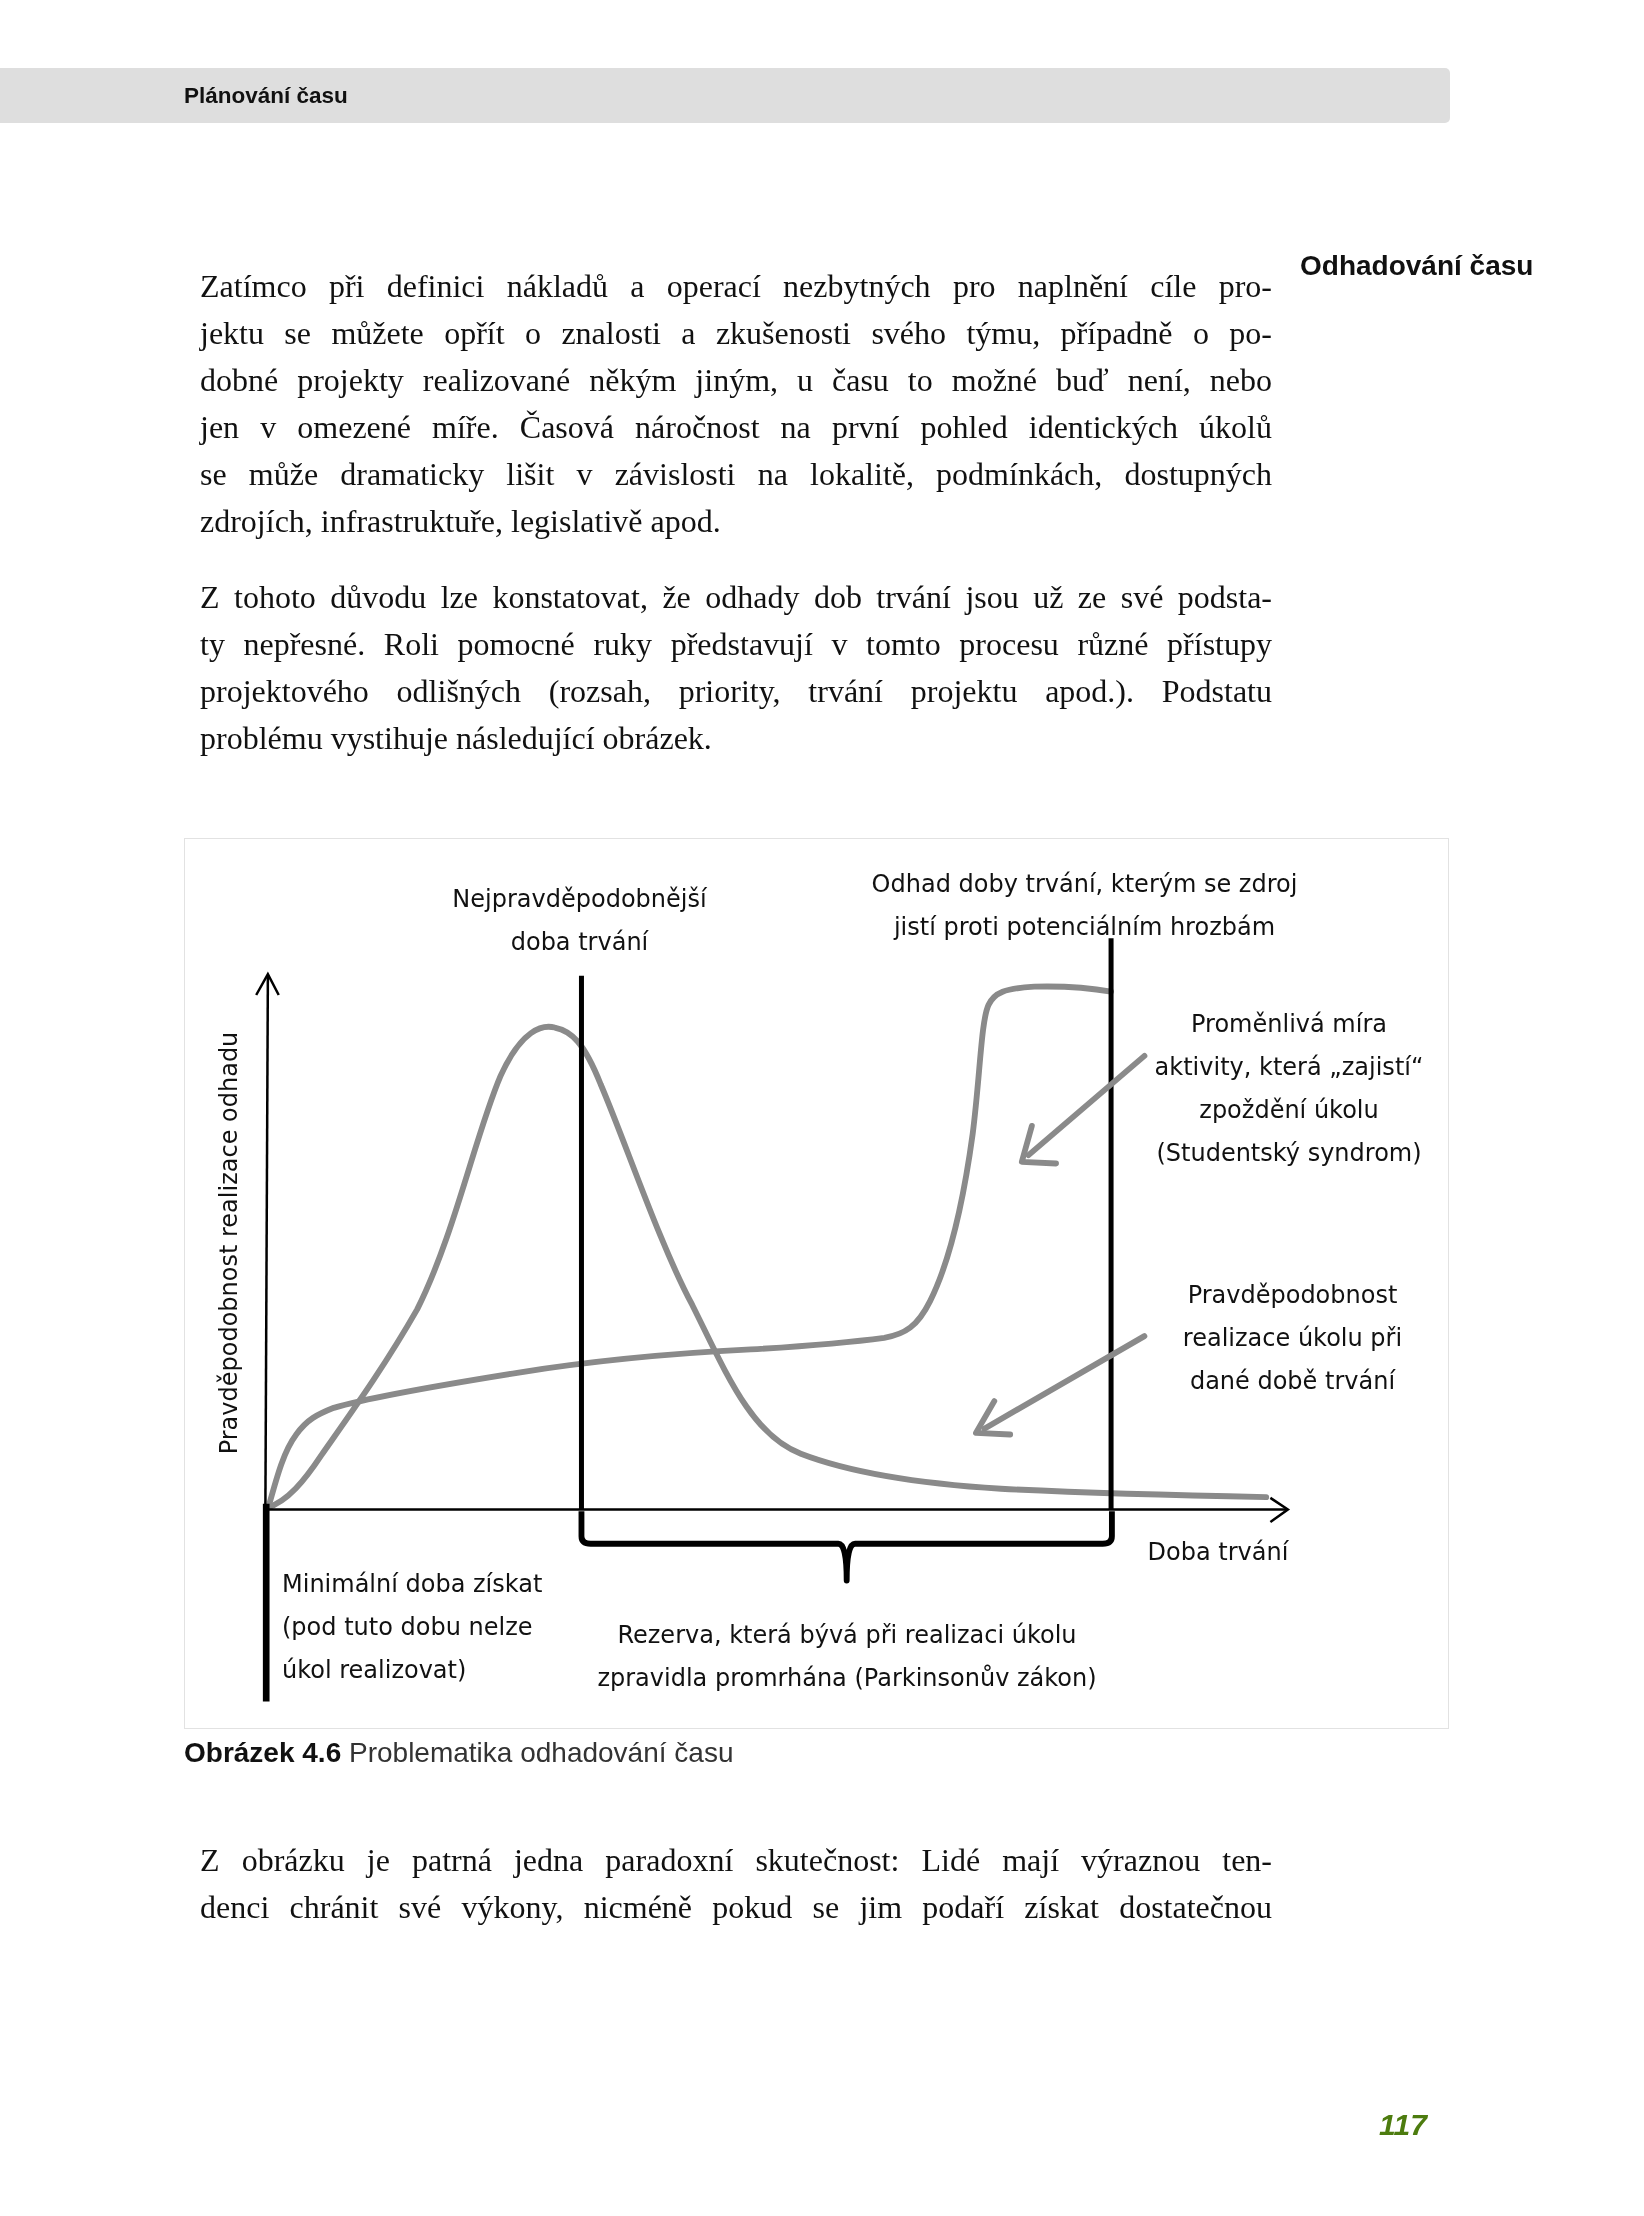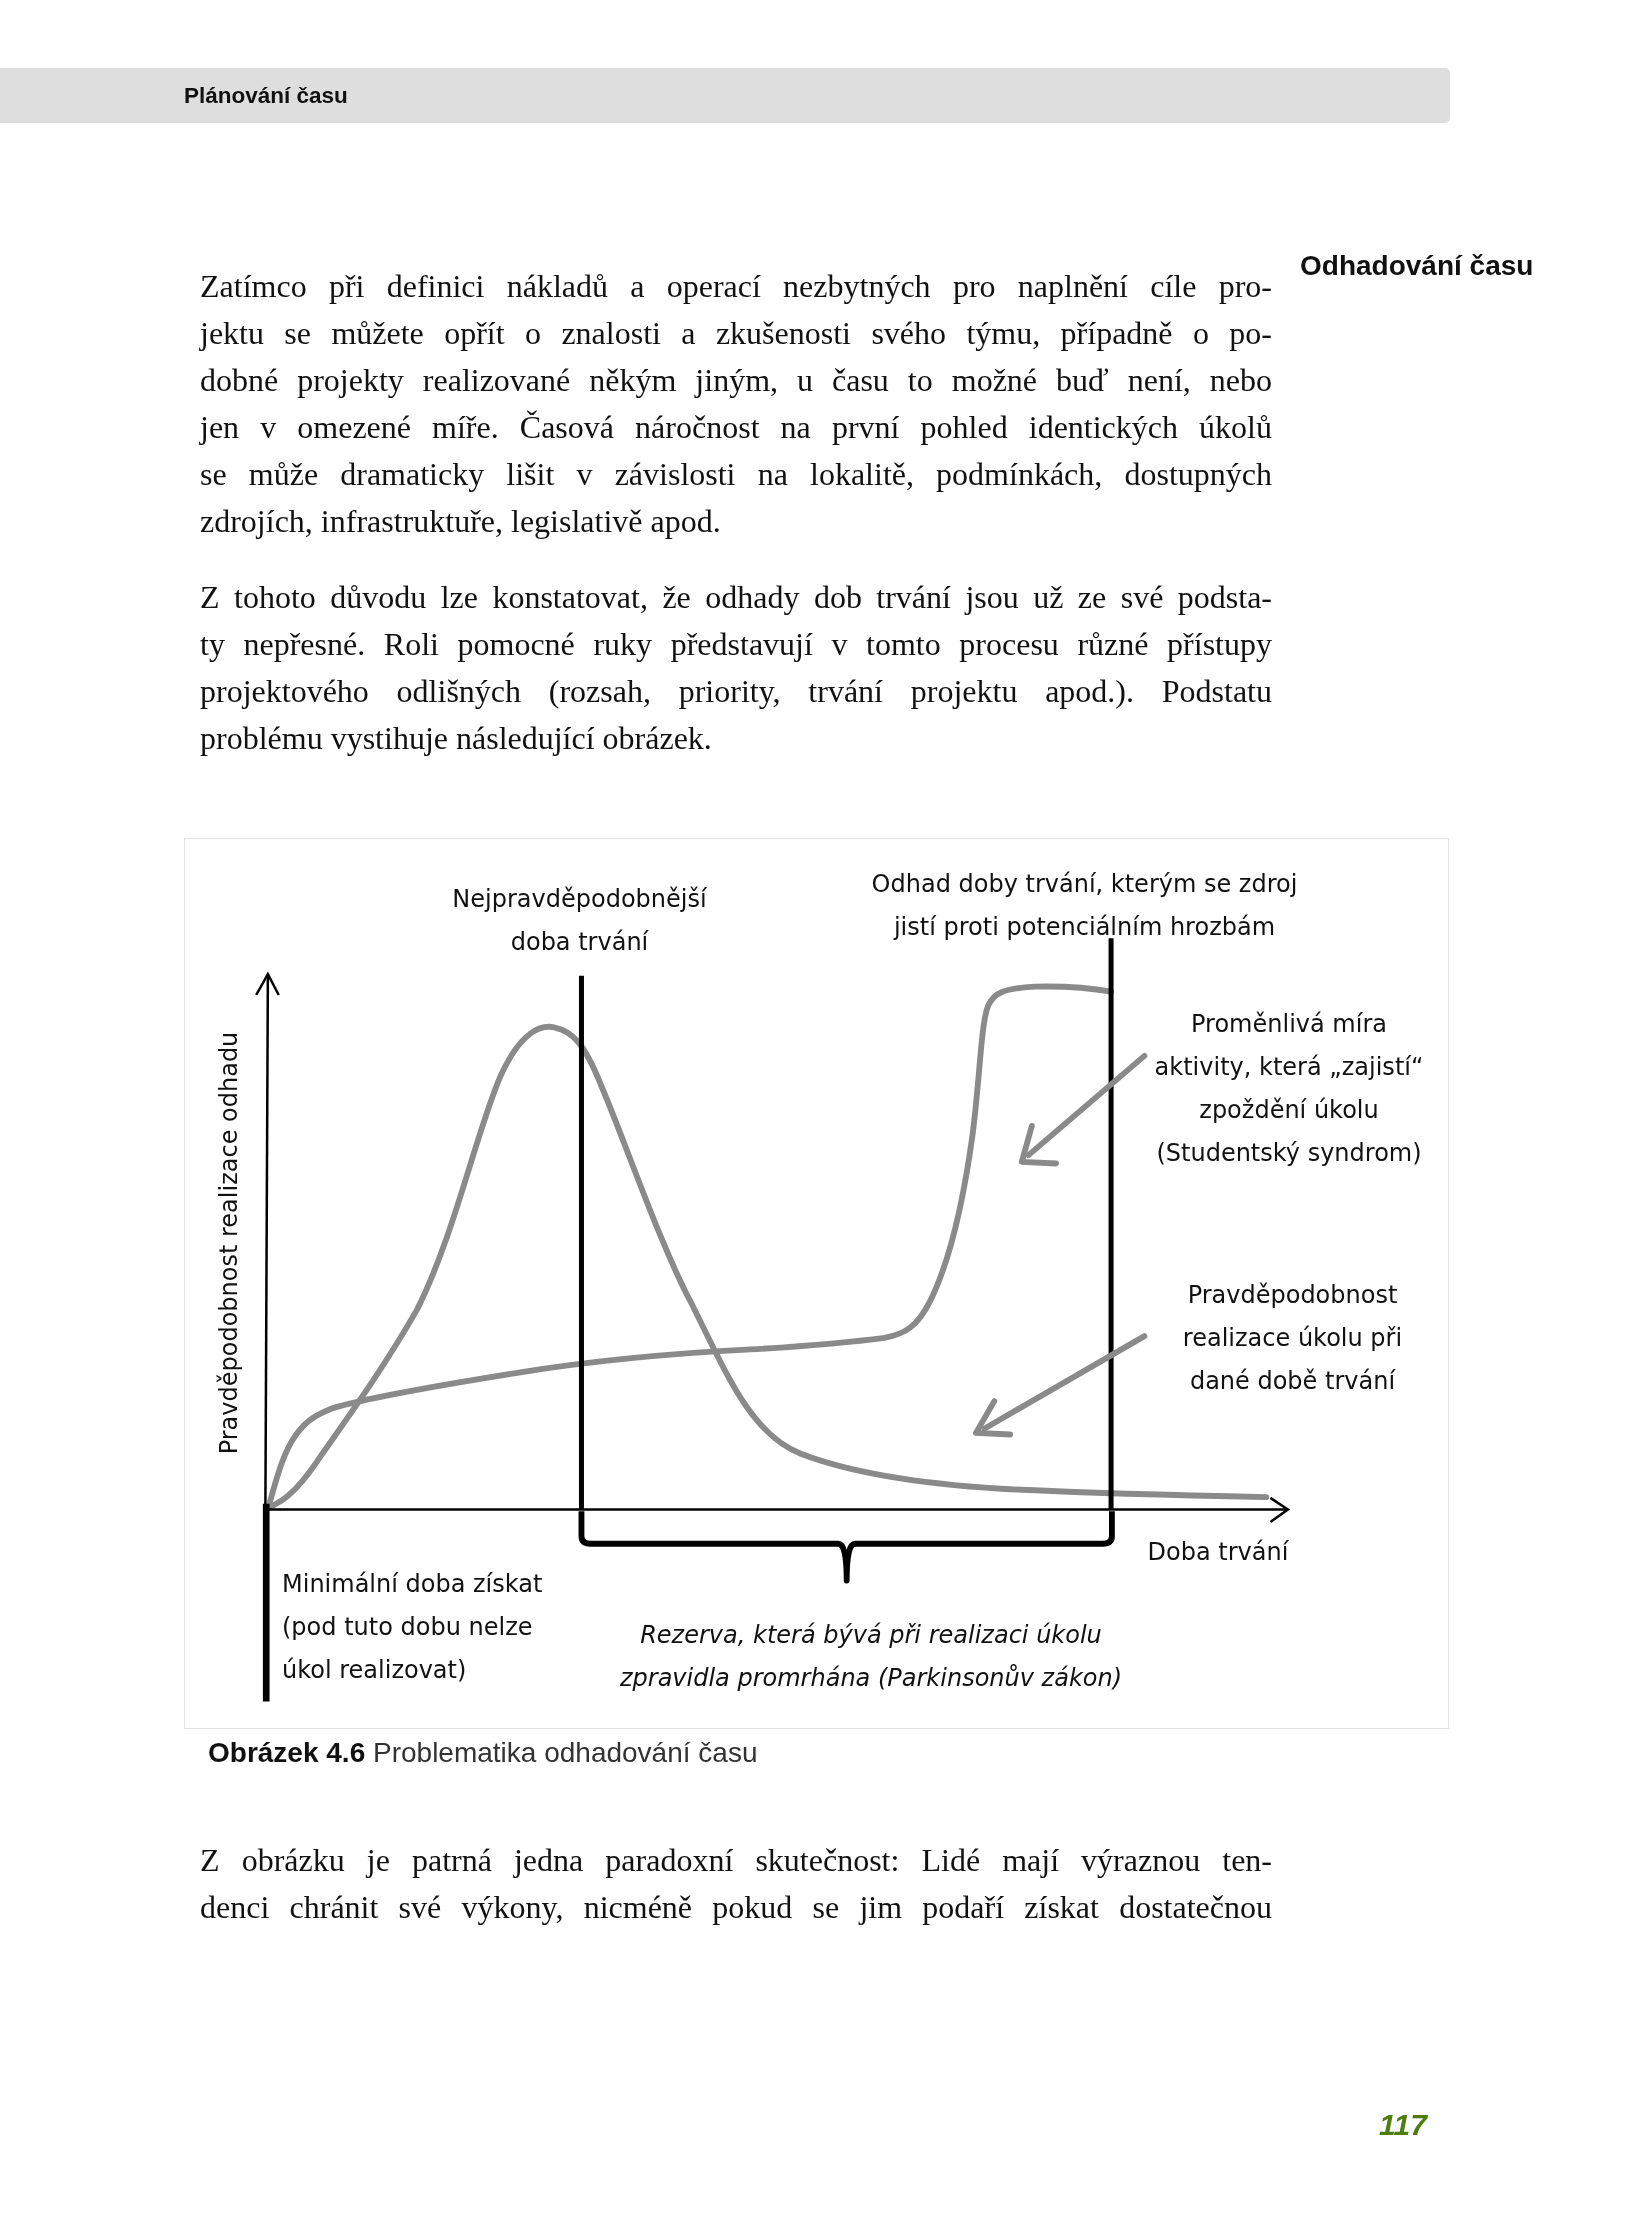--- a/index.html
+++ b/index.html
@@ -38,21 +38,21 @@
   }
   .y-label span {
     position: absolute; transform: translate(-50%, -50%) rotate(-90deg);
     font-family: "DejaVu Sans", sans-serif; font-size: 24px; white-space: nowrap; color: #111;
     left: 0; top: 0; display: block;
   }
   .caption {
     position: absolute; left: 184px; top: 1737px;
     font-family: "Liberation Sans", sans-serif; font-size: 28px; color: #222;
   }
-  .caption .cap-num { font-weight: bold; color: #111; margin-left: 24px; }
+  .caption .cap-num { font-weight: bold; color: #111; }
   .caption .cap-text { font-weight: normal; color: #333; }
   .page-number {
     position: absolute; left: 1379px; top: 2108px;
     font-family: "Liberation Sans", sans-serif; font-weight: bold; font-size: 30px; color: #4d7c0f; font-style: italic;
   }
 </style>
 </head>
 <body>
 
 <div class="header-bar"></div>
@@ -142,21 +142,21 @@
 <div class="ch-label" style="left:1122px; top:1531px; width:192px;">
   <div>Doba trvání</div>
 </div>
 
 <div class="ch-label left" style="left:282px; top:1563px;">
   <div>Minimální doba získat</div>
   <div>(pod tuto dobu nelze</div>
   <div>úkol realizovat)</div>
 </div>
 
-<div class="ch-label" style="left:600px; top:1614px; width:542px;font-style:italic;">
+<div class="ch-label" style="left:576px; top:1614px; width:542px;">
   <div>Rezerva, která bývá při realizaci úkolu</div>
   <div>zpravidla promrhána (Parkinsonův zákon)</div>
 </div>
 
 <div class="caption">
   <span class="cap-num">Obrázek 4.6</span>
   <span class="cap-text">Problematika odhadování času</span>
 </div>
 
 <div class="para" style="top:1821px;">

